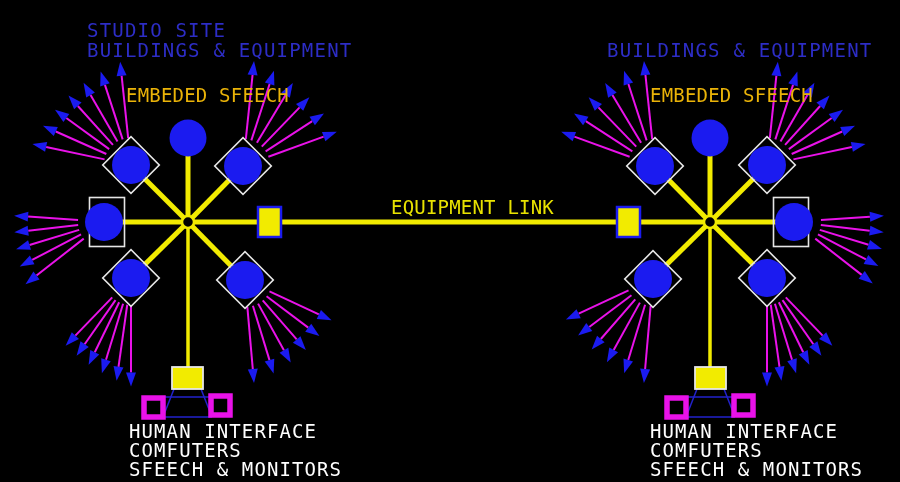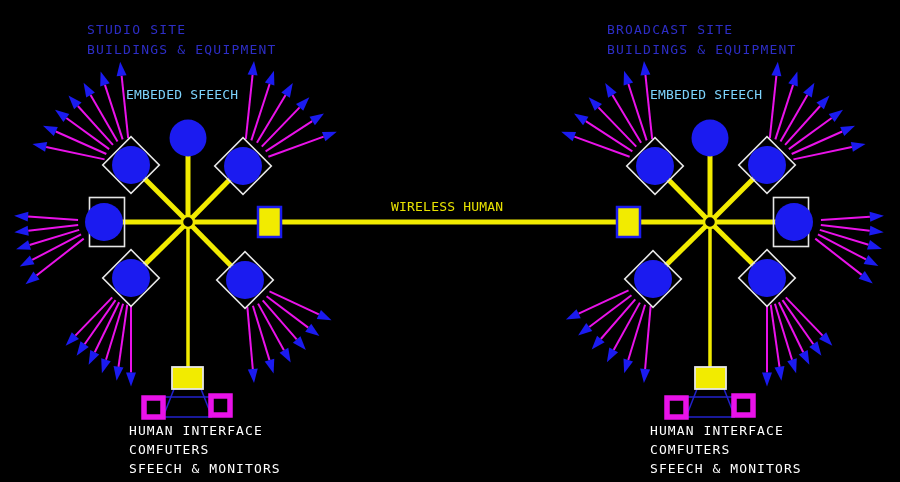--- a/index.html
+++ b/index.html
@@ -1,23 +1,23 @@
 <!DOCTYPE html>
 <html><head>
 <meta charset="utf-8">
 <style>
   html,body{margin:0;padding:0;background:#000;}
   #stage{
     position:relative;width:900px;height:482px;background:#000;
     overflow:hidden;font-family:"DejaVu Sans Mono","Liberation Mono",monospace;
   }
   #diagram-svg{position:absolute;left:0;top:0;}
-  .t{position:absolute;white-space:pre;font-size:13px;line-height:14px;}
+  .t{position:absolute;white-space:pre;font-size:19px;line-height:14px;}
   .t-title{color:#2d2dc6;letter-spacing:1.2px;}
-  .t-node{color:#7dd3fc;letter-spacing:0.2px;text-align:center;}
+  .t-node{color:#eab308;letter-spacing:0.2px;text-align:center;}
   .t-link{color:#e8e200;letter-spacing:0.2px;}
   .t-footer{color:#ffffff;letter-spacing:1.1px;}
 </style>
 </head>
 <body>
 
 <div id="stage">
   <svg id="diagram-svg" width="900" height="482" viewBox="0 0 900 482">
       <line x1="268.37170076121953" y1="156.76545613020696" x2="323.6698145516297" y2="136.63858869943223" stroke="#e912e9" stroke-width="2"></line>
       <polygon points="336.82551124263244,131.85030669287286 325.37991526825806,141.3370518033618 321.95971383500137,131.94012559550268" fill="#1b1bf0"></polygon>
@@ -195,25 +195,24 @@
       <rect x="695" y="367" width="31" height="22" fill="#f2eb00" stroke="#e6e6e6" stroke-width="1.8"></rect>
       <rect x="667" y="398" width="19" height="19" fill="none" stroke="#e912e9" stroke-width="5.5"></rect>
       <rect x="734" y="396" width="19" height="19" fill="none" stroke="#e912e9" stroke-width="5.5"></rect>
       <circle cx="710" cy="222" r="6" fill="#000000" stroke="#f2eb00" stroke-width="2.5"></circle>
     </svg>
 
   <div class="t t-title" style="left:87px;top:23px">STUDIO SITE</div>
   <div class="t t-title" style="left:87px;top:43px">BUILDINGS &amp; EQUIPMENT</div>
   <div class="t t-node" style="left:126px;top:88px">EMBEDED SFEECH</div>
 
-  <div class="t t-title" style="left:607px;top:23px">BROADCAST SITE</div>
   <div class="t t-title" style="left:607px;top:43px">BUILDINGS &amp; EQUIPMENT</div>
   <div class="t t-node" style="left:650px;top:88px">EMBEDED SFEECH</div>
 
-  <div class="t t-link" style="left:391px;top:200px">WIRELESS HUMAN</div>
+  <div class="t t-link" style="left:391px;top:200px">EQUIPMENT LINK</div>
 
   <div class="t t-footer" style="left:129px;top:424px">HUMAN INTERFACE</div>
   <div class="t t-footer" style="left:129px;top:443px">COMFUTERS</div>
   <div class="t t-footer" style="left:129px;top:462px">SFEECH &amp; MONITORS</div>
 
   <div class="t t-footer" style="left:650px;top:424px">HUMAN INTERFACE</div>
   <div class="t t-footer" style="left:650px;top:443px">COMFUTERS</div>
   <div class="t t-footer" style="left:650px;top:462px">SFEECH &amp; MONITORS</div>
 </div>
 

